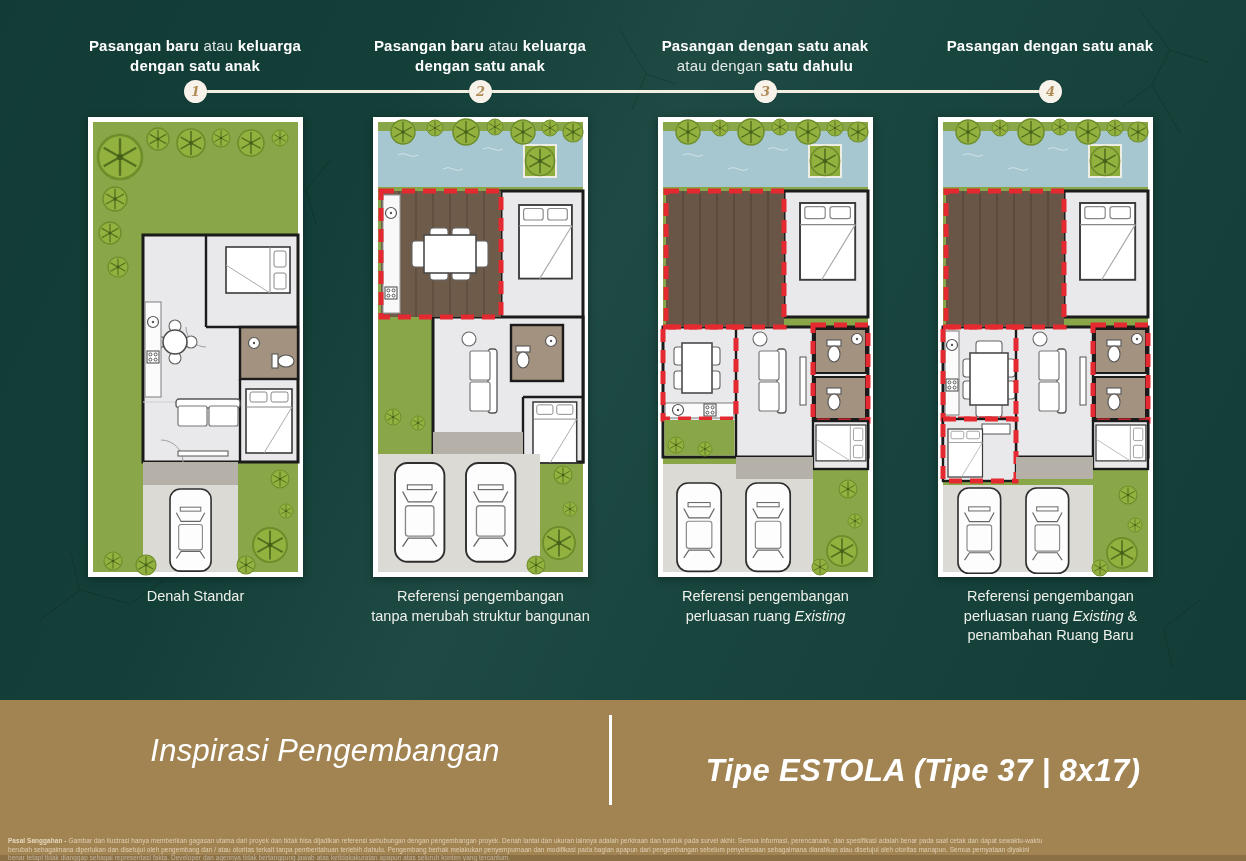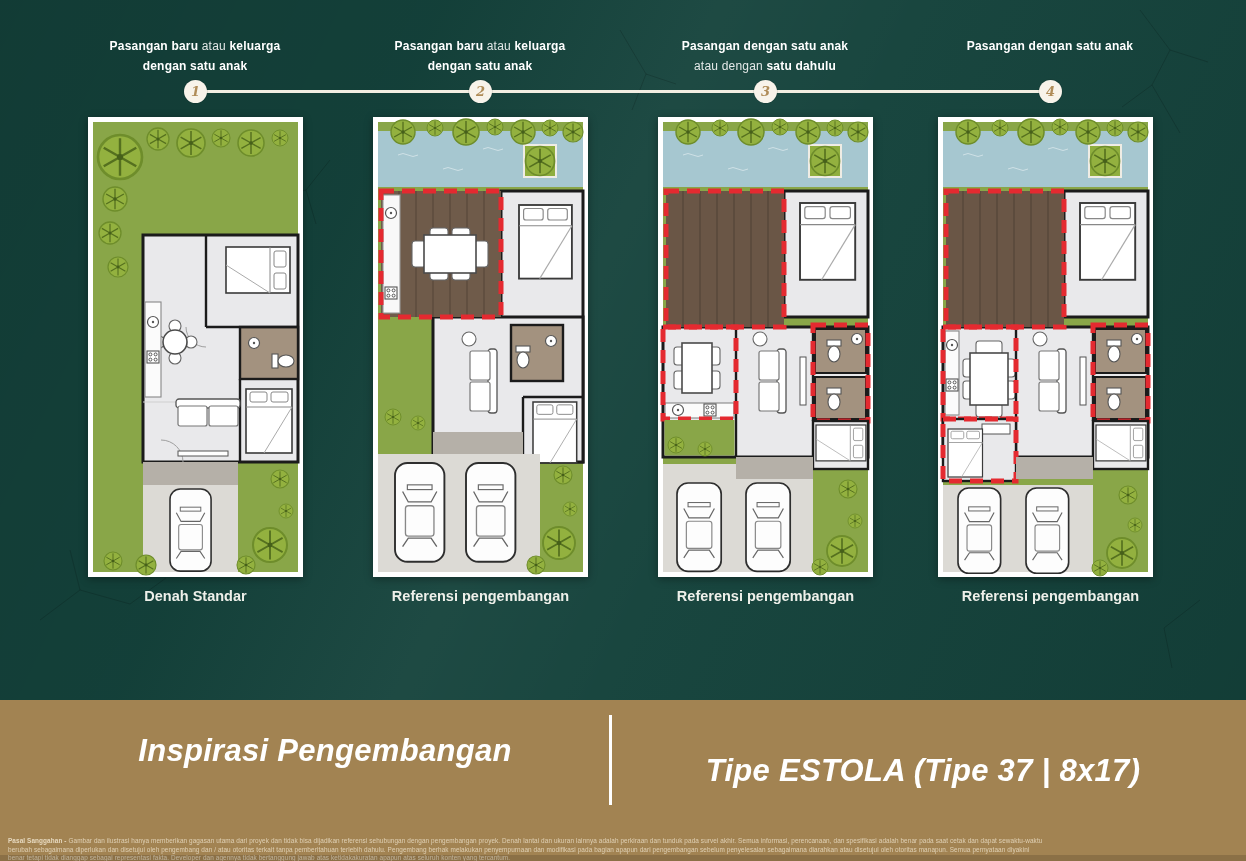--- a/index.html
+++ b/index.html
@@ -5,38 +5,38 @@
   html,body{margin:0;padding:0;background:#20201e;}
   .canvas{position:relative;width:1246px;height:861px;overflow:hidden;
           font-family:"Liberation Sans",sans-serif;background:#14423b;}
   
   .teal{position:absolute;left:0;top:0;width:1246px;height:700px;background:#14423b;overflow:hidden;}
   .teal .sheenA{position:absolute;left:0;top:0;width:1246px;height:700px;
     background:linear-gradient(115deg,rgba(0,0,0,.10) 0%,rgba(0,0,0,.04) 28%,rgba(255,255,255,.045) 46%,rgba(255,255,255,.02) 60%,rgba(0,0,0,.07) 100%);}
   .cracks{position:absolute;left:0;top:0;}
   
   .step-title{position:absolute;top:36px;text-align:center;color:#ffffff;
-    font-size:12px;line-height:20px;letter-spacing:.2px;}
+    font-size:15px;line-height:20px;letter-spacing:.2px;}
   .rich span{font-weight:400;opacity:.88;}
   .rich span.b{font-weight:700;opacity:1;}
   .rich span.i{font-style:italic;}
   .timeline{position:absolute;top:90px;left:195px;width:856px;height:2.5px;background:#f2eee2;border-radius:2px;}
   .step-circle{position:absolute;top:80px;width:23px;height:23px;border-radius:50%;
     background:#f8f3ea;display:flex;align-items:center;justify-content:center;
     font-family:"DejaVu Serif",serif;font-style:italic;font-weight:700;font-size:13px;color:#b08c58;
     box-shadow:0 0 0 1px rgba(0,0,0,.08);}
   .plan{position:absolute;top:117px;width:215px;height:460px;display:block;
     box-shadow:0 2px 8px rgba(0,0,0,.35);}
   .caption{position:absolute;top:587px;text-align:center;color:#eef0ea;
     font-size:14.5px;line-height:19.5px;}
-  .caption .rich span,.caption span{opacity:1;font-weight:700;}
+  .caption .rich span,.caption span{opacity:1;font-weight:400;}
   
   .footer{position:absolute;left:0;top:700px;width:1246px;height:161px;background:#a28352;}
   .f-left{position:absolute;left:40px;top:32px;width:570px;text-align:center;color:#ffffff;
-    font-style:italic;font-weight:700;font-size:31px;line-height:38px;letter-spacing:.3px;}
+    font-style:italic;font-weight:400;font-size:31px;line-height:38px;letter-spacing:.3px;}
   .f-divider{position:absolute;left:609px;top:15px;width:2.5px;height:90px;background:#ffffff;}
   .f-right{position:absolute;left:650px;top:53px;width:546px;text-align:center;color:#ffffff;
     font-style:italic;font-weight:700;font-size:31px;letter-spacing:.3px;}
   .disclaimer{position:absolute;left:8px;right:8px;top:137px;color:rgba(247,239,219,.80);
     font-size:6.4px;line-height:8.6px;letter-spacing:.1px;}
   .disclaimer div{white-space:nowrap;overflow:hidden;}
   .disclaimer span.b{font-weight:700;}
   .footer .bottom-shade{position:absolute;left:0;bottom:0;width:100%;height:6px;background:rgba(0,0,0,.14);}
   
   .redash{fill:none;stroke:#e42a30;stroke-width:5;stroke-dasharray:13 8;}
@@ -611,26 +611,30 @@
       <g>
           <use href="#tree" transform="translate(162,451) scale(0.8)"></use>
         </g>
     </svg>
 
     <div class="caption rich" style="left:63px;width:265px;">
         <div><span>Denah Standar</span></div>
       </div>
     <div class="caption rich" style="left:348px;width:265px;">
         <div><span>Referensi pengembangan</span></div>
+        <div><span>tanpa merubah struktur bangunan</span></div>
       </div>
     <div class="caption rich" style="left:633px;width:265px;">
         <div><span>Referensi pengembangan</span></div>
+        <div><span>perluasan ruang </span><span class="i">Existing</span></div>
       </div>
     <div class="caption rich" style="left:918px;width:265px;">
         <div><span>Referensi pengembangan</span></div>
+        <div><span>perluasan ruang </span><span class="i">Existing</span><span> &amp;</span></div>
+        <div><span>penambahan Ruang Baru</span></div>
       </div>
   </div>
 
   <div class="footer">
     <div class="f-left">
       <div>Inspirasi Pengembangan</div>
     </div>
     <div class="f-divider"></div>
     <div class="f-right">Tipe ESTOLA (Tipe 37 | 8x17)</div>
     <div class="disclaimer rich">

